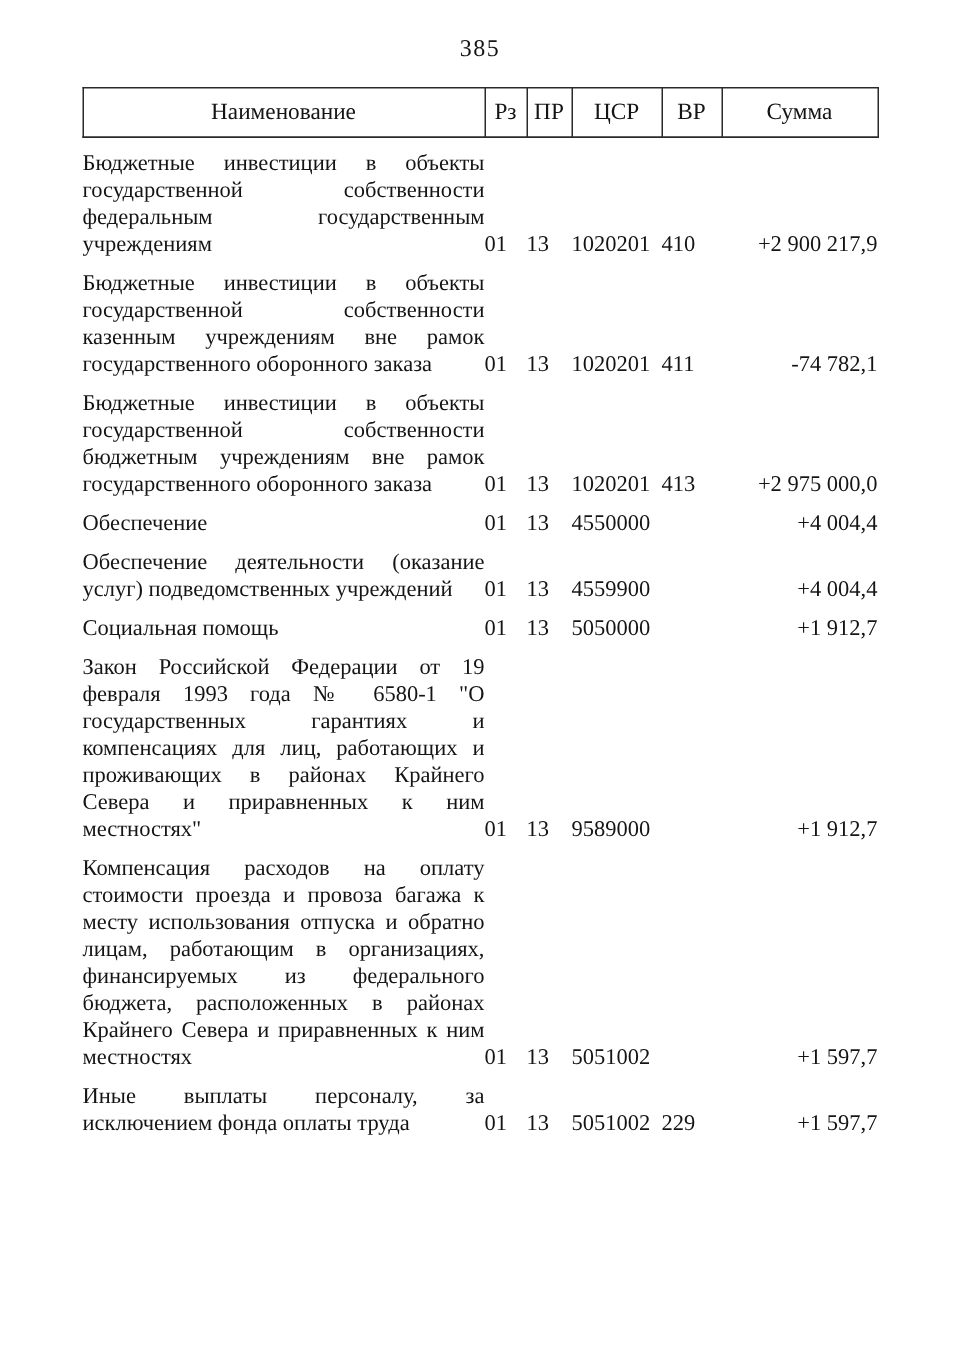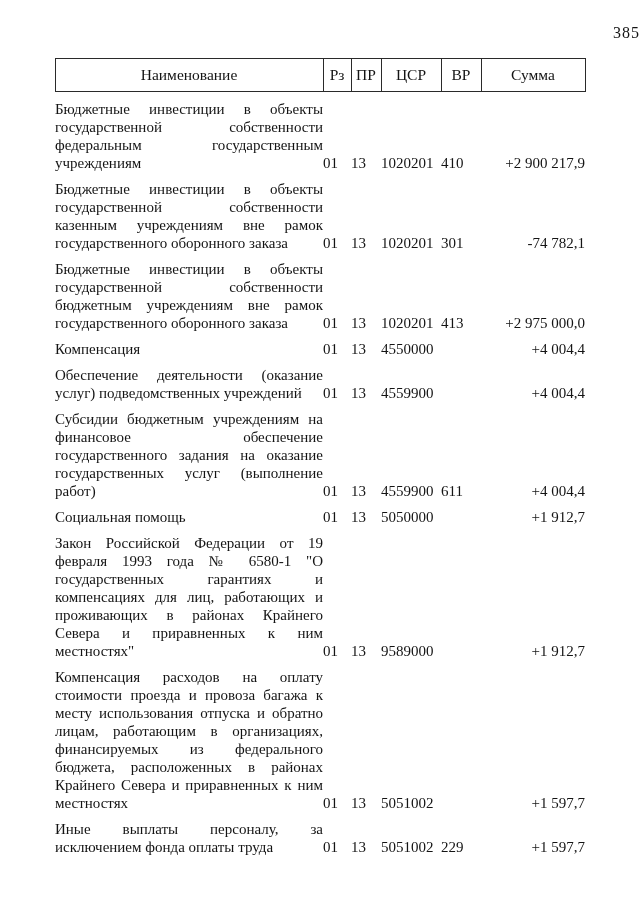--- a/index.html
+++ b/index.html
@@ -10,21 +10,21 @@
     overflow: hidden;
     font-family: "Liberation Serif", serif;
     color: #141414;
   }
   .page {
     width: 640px;
     height: 905px;
     padding-top: 24px;
   }
   .page-number {
-    text-align: right;
+    text-align: center;
     font-size: 16px;
     letter-spacing: 1px;
     margin-bottom: 16px;
   }
   table.budget {
     border-collapse: collapse;
     width: 530px;
     margin: 0 auto;
     table-layout: fixed;
   }
@@ -83,59 +83,51 @@
     <td class="cell-num">1020201</td>
     <td class="cell-num">410</td>
     <td class="cell-sum">+2 900 217,9</td>
   </tr>
 
   <tr>
     <td class="cell-name">Бюджетные инвестиции в объекты государственной собственности казенным учреждениям вне рамок государственного оборонного заказа</td>
     <td class="cell-num">01</td>
     <td class="cell-num">13</td>
     <td class="cell-num">1020201</td>
-    <td class="cell-num">301</td>
+    <td class="cell-num">411</td>
     <td class="cell-sum">-74 782,1</td>
   </tr>
 
   <tr>
     <td class="cell-name">Бюджетные инвестиции в объекты государственной собственности бюджетным учреждениям вне рамок государственного оборонного заказа</td>
     <td class="cell-num">01</td>
     <td class="cell-num">13</td>
     <td class="cell-num">1020201</td>
     <td class="cell-num">413</td>
     <td class="cell-sum">+2 975 000,0</td>
   </tr>
 
   <tr>
-    <td class="cell-name">Компенсация</td>
+    <td class="cell-name">Обеспечение</td>
     <td class="cell-num">01</td>
     <td class="cell-num">13</td>
     <td class="cell-num">4550000</td>
     <td class="cell-num"></td>
     <td class="cell-sum">+4 004,4</td>
   </tr>
 
   <tr>
     <td class="cell-name">Обеспечение деятельности (оказание услуг) подведомственных учреждений</td>
     <td class="cell-num">01</td>
     <td class="cell-num">13</td>
     <td class="cell-num">4559900</td>
     <td class="cell-num"></td>
     <td class="cell-sum">+4 004,4</td>
   </tr>
 
-  <tr>
-    <td class="cell-name">Субсидии бюджетным учреждениям на финансовое обеспечение государственного задания на оказание государственных услуг (выполнение работ)</td>
-    <td class="cell-num">01</td>
-    <td class="cell-num">13</td>
-    <td class="cell-num">4559900</td>
-    <td class="cell-num">611</td>
-    <td class="cell-sum">+4 004,4</td>
-  </tr>
 
   <tr>
     <td class="cell-name">Социальная помощь</td>
     <td class="cell-num">01</td>
     <td class="cell-num">13</td>
     <td class="cell-num">5050000</td>
     <td class="cell-num"></td>
     <td class="cell-sum">+1 912,7</td>
   </tr>
 

